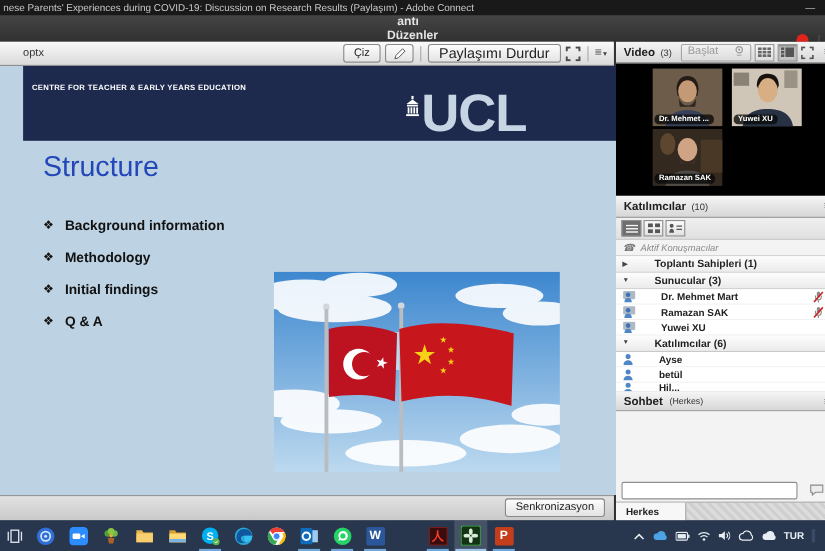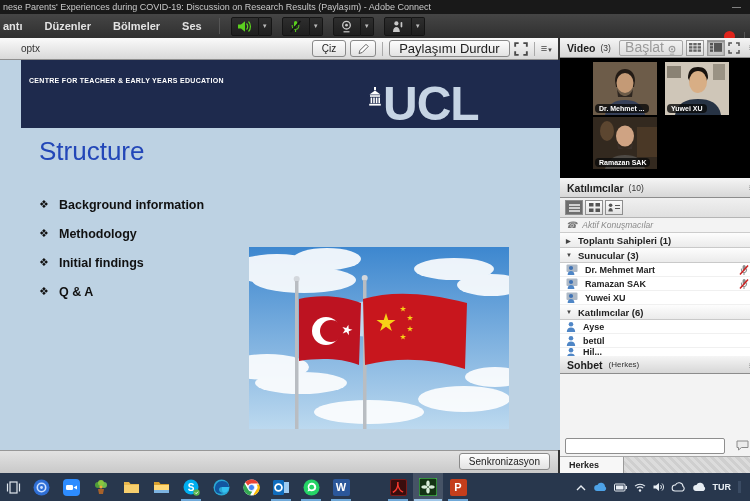--- a/index.html
+++ b/index.html
@@ -8,21 +8,21 @@
             background:#333; font-family:"Liberation Sans",sans-serif; }
 
   
   .titlebar { position:absolute; left:0; top:0; width:750px; height:14px;
               background:#191919; color:#c9c9c9; font-size:9px; line-height:14px;
               padding-left:3px; white-space:nowrap; }
   .min-dash { position:absolute; right:9px; top:0; color:#bbb; font-size:9px; }
 
   
   .menubar { position:absolute; left:0; top:14px; width:750px; height:24px;
-             background:linear-gradient(#454545,#303030); display:flex; align-items:center; }
+             background:linear-gradient(#454545,#303030); display:flex; align-items:center;flex-direction:column; }
   .menu-item { color:#e3e3e3; font-size:11px; font-weight:bold; padding:0 11px; cursor:default; }
   .menu-item:first-child { padding-left:3px; }
   .mb-sep { width:1px; height:16px; background:#1d1d1d; border-right:1px solid #555; margin:0 6px; }
   .toolgrp { display:flex; margin:0 5px; }
   .tool-btn { width:28px; height:19px; background:linear-gradient(#2e2e2e,#1f1f1f);
               border:1px solid #151515; border-radius:2px 0 0 2px;
               display:flex; align-items:center; justify-content:center; }
   .tool-dd  { width:13px; height:19px; background:linear-gradient(#2e2e2e,#1f1f1f);
               border:1px solid #151515; border-left:none; border-radius:0 2px 2px 0;
               color:#bbb; font-size:6px; display:flex; align-items:center; justify-content:center; }
@@ -66,44 +66,44 @@
                 border-bottom:1px solid #8c8c8c; display:flex; align-items:center;
                 padding-left:7px; color:#1d1d1d; }
   .pod-title { font-size:10.5px; font-weight:bold; }
   .pod-count { font-size:8.5px; margin-left:5px; color:#333; }
   .pod-menu-cut { position:absolute; right:-5px; top:4px; color:#555; font-size:10px; }
 
   
   .video-pod { position:absolute; left:0; top:0; width:190px; height:120px; }
   .vh-controls { margin-left:auto; display:flex; align-items:center; gap:3px; padding-right:10px; }
   .baslat { border:1px solid #a5a5a5; border-radius:2px; background:linear-gradient(#f2f2f2,#dcdcdc);
-            color:#9a9a9a; font-size:14px; height:16px; padding:0 5px; display:flex; align-items:flex-end; gap:3px; }
+            color:#9a9a9a; font-size:10px; height:16px; padding:0 5px; display:flex; align-items:flex-start; gap:14px; }
   .view-btn { width:18px; height:16px; border:1px solid #999; background:linear-gradient(#f6f6f6,#ddd);
               display:flex; align-items:center; justify-content:center; }
   .view-btn.pressed { background:#c6c6c6; box-shadow:inset 0 1px 2px rgba(0,0,0,.35); }
   .video-body { position:absolute; left:0; top:20px; width:190px; height:120px; background:#000; }
   .tile { position:absolute; width:64px; height:53px; overflow:hidden; }
   .tile svg { display:block; }
   .tile-label { position:absolute; left:2px; bottom:2px; background:rgba(10,10,10,.8); color:#fff;
                 font-size:7px; font-weight:bold; padding:1px 4px; border-radius:4px; white-space:nowrap; }
 
   
   .att-pod { position:absolute; left:0; top:140px; width:190px; height:178px; background:#fff; overflow:hidden; }
   .att-toolbar { height:20px; background:linear-gradient(#f0f0f0,#e0e0e0); border-bottom:1px solid #b5b5b5;
                  display:flex; align-items:center; gap:2px; padding-left:5px; }
   .tb-btn { width:18px; height:15px; border:1px solid #8e8e8e; background:linear-gradient(#fbfbfb,#e2e2e2);
             display:flex; align-items:center; justify-content:center; }
   .tb-btn.active { background:#6e6e6e; }
   .row { display:flex; align-items:center; padding-left:6px; background:#fff; }
   .row-active { height:15px; background:#f3f3f3; border-bottom:1px solid #ccc; color:#8a8a8a;
                 font-size:8.5px; font-style:italic; gap:5px; }
   .row-group { height:15px; background:linear-gradient(#fdfdfd,#ebebeb); border-bottom:1px solid #c9c9c9;
-               font-size:9.5px; font-weight:bold; color:#222; gap:5px; }
+               font-size:9.5px; font-weight:bold; color:#222; gap:22px; }
   .tri { font-size:6px; color:#444; width:7px; }
-  .row-member { position:relative; height:14px; border-bottom:1px solid #f0f0f0; gap:7px; }
+  .row-member { position:relative; height:14px; border-bottom:1px solid #f0f0f0; gap:23px; }
   .member-name { font-size:9px; font-weight:bold; color:#222; }
   .mic-right { position:absolute; right:1px; top:1px; }
   .phone-ic { font-size:9px; color:#777; }
 
   
   .chat-pod { position:absolute; left:0; top:318px; width:190px; height:117px; background:#f3f3f3; }
   .chat-scope { font-size:8px; margin-left:6px; color:#333; }
   .chat-body { position:absolute; left:0; top:18px; width:190px; height:63px; background:#f3f3f3; }
   .chat-inputrow { position:absolute; left:0; top:81px; width:190px; height:19px; }
   .chat-input { position:absolute; left:5px; top:1px; width:160px; height:16px; border:1px solid #8e8e8e;

